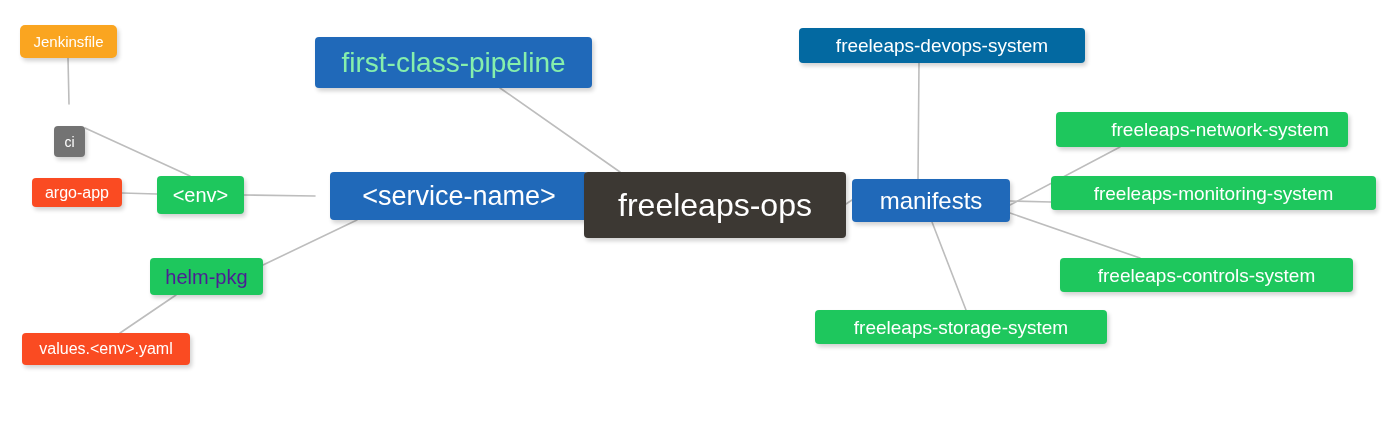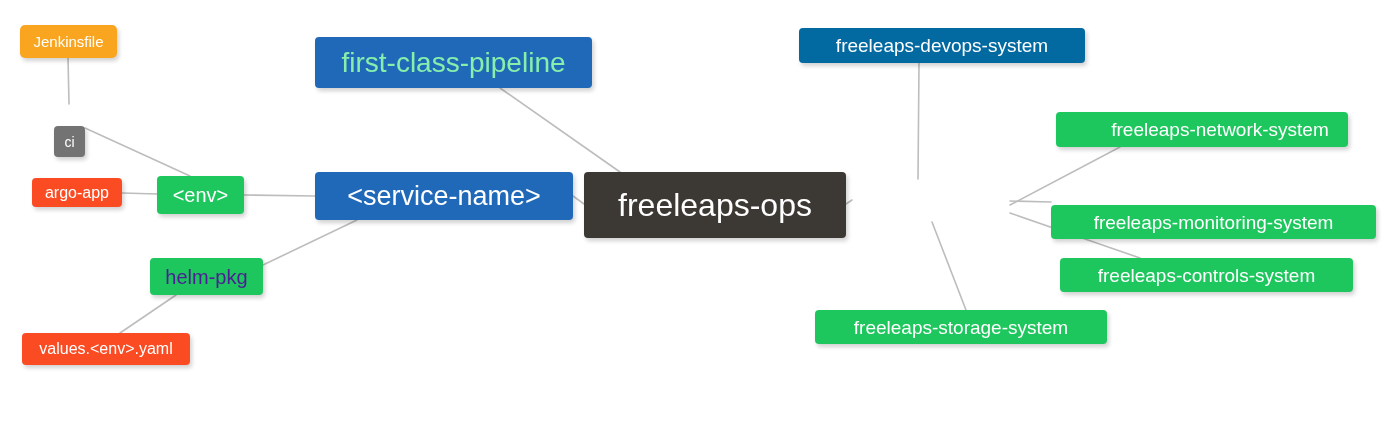--- a/index.html
+++ b/index.html
@@ -85,33 +85,36 @@
       </div>
       <div class="node" style="left: 150px; top: 258px; width: 113px; height: 37px; background: rgb(30, 199, 93); font-size: 20px; border-radius: 4px; color: #4c1d95;">
         <span class="node-label">helm-pkg</span>
       </div>
       <div class="node" style="left: 22px; top: 333px; width: 168px; height: 32px; background: rgb(250, 75, 34); font-size: 16px; border-radius: 4px; color: rgb(255, 255, 255);">
         <span class="node-label">values.&lt;env&gt;.yaml</span>
       </div>
       <div class="node" style="left: 315px; top: 37px; width: 277px; height: 51px; background: rgb(32, 105, 185); font-size: 28px; border-radius: 4px; color: #86efac;">
         <span class="node-label">first-class-pipeline</span>
       </div>
-      <div class="node" style="left: 315px; top: 172px; width: 258px; height: 48px; background: rgb(32, 105, 185); font-size: 27px; border-radius: 4px; color: rgb(255, 255, 255); justify-content: center;">
+      <div class="node" style="left: 330px; top: 172px; width: 258px; height: 48px; background: rgb(32, 105, 185); font-size: 27px; border-radius: 4px; color: rgb(255, 255, 255); justify-content: center;">
         <span class="node-label">&lt;service-name&gt;</span>
       </div>
       <div class="node" style="left: 584px; top: 172px; width: 262px; height: 66px; background: rgb(60, 56, 51); font-size: 32px; border-radius: 4px; color: rgb(255, 255, 255);">
         <span class="node-label">freeleaps-ops</span>
+      </div>
+      <div class="node" style="left: 852px; top: 179px; width: 158px; height: 43px; background: rgb(32, 105, 185); font-size: 24px; border-radius: 4px; color: rgb(255, 255, 255);">
+        <span class="node-label">manifests</span>
       </div>
       <div class="node" style="left: 799px; top: 28px; width: 286px; height: 35px; background: #0369a1; font-size: 19px; border-radius: 4px; color: rgb(255, 255, 255); justify-content: center;">
         <span class="node-label">freeleaps-devops-system</span>
       </div>
       <div class="node" style="left: 1056px; top: 112px; width: 292px; height: 35px; background: rgb(30, 199, 93); font-size: 19px; border-radius: 4px; color: rgb(255, 255, 255); padding-left: 36px;">
         <span class="node-label">freeleaps-network-system</span>
       </div>
-      <div class="node" style="left: 1051px; top: 205px; width: 325px; height: 34px; background: rgb(30, 199, 93); font-size: 19px; border-radius: 4px; color: rgb(255, 255, 255);">
+      <div class="node" style="left: 1051px; top: 176px; width: 325px; height: 34px; background: rgb(30, 199, 93); font-size: 19px; border-radius: 4px; color: rgb(255, 255, 255);">
         <span class="node-label">freeleaps-monitoring-system</span>
       </div>
       <div class="node" style="left: 1060px; top: 258px; width: 293px; height: 34px; background: rgb(30, 199, 93); font-size: 19px; border-radius: 4px; color: rgb(255, 255, 255);">
         <span class="node-label">freeleaps-controls-system</span>
       </div>
       <div class="node" style="left: 815px; top: 310px; width: 292px; height: 34px; background: rgb(30, 199, 93); font-size: 19px; border-radius: 4px; color: rgb(255, 255, 255);">
         <span class="node-label">freeleaps-storage-system</span>
       </div>
     </div>
 </div>

